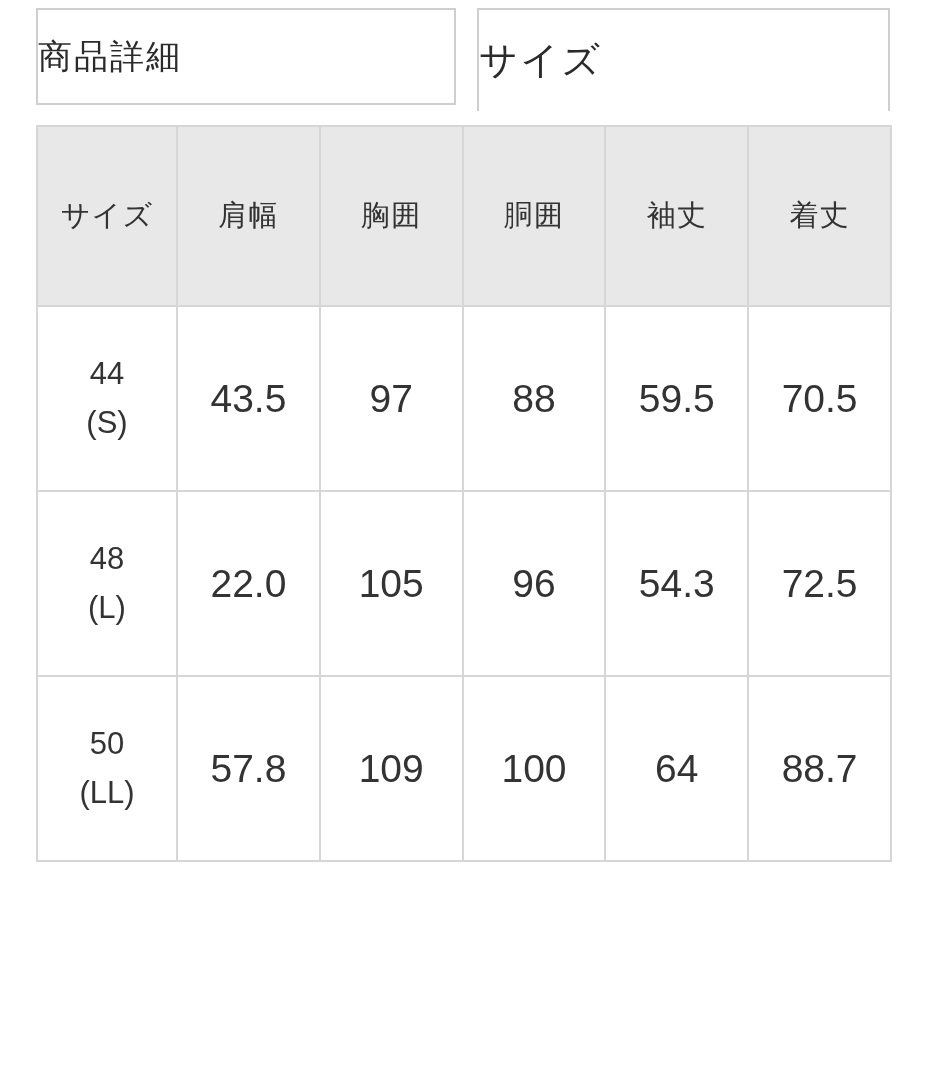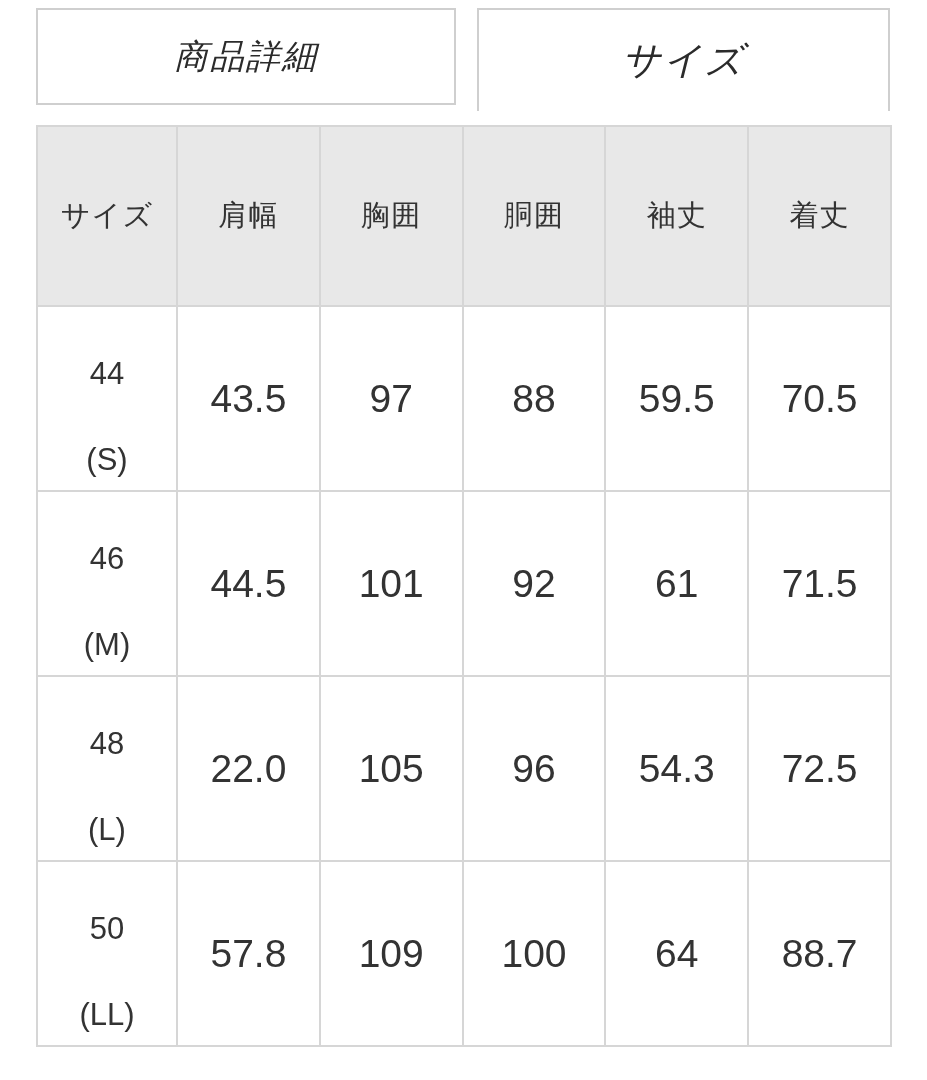--- a/index.html
+++ b/index.html
@@ -31,24 +31,23 @@
     width: 927px;
     height: 112px;
   }
 
   .tab {
     position: absolute;
     box-sizing: border-box;
     background: #ffffff;
     display: flex;
     align-items: center;
-    justify-content: center;
+    justify-content: flex-start;
     color: #2b2b2b;
     letter-spacing: 0.06em;
-    font-style: italic;
   }
 
   .tab-inactive {
     left: 36px;
     top: 8px;
     width: 420px;
     height: 97px;
     border: 2px solid #cfcfcf;
     font-size: 34px;
   }
@@ -99,21 +98,20 @@
   }
 
   .size-table tbody td.size-cell {
     font-size: 31px;
     line-height: 1.55;
   }
 
   .size-cell .sz-num,
   .size-cell .sz-alpha {
     display: block;
-    margin-top: 37px;
   }
 </style>
 </head>
 <body>
 
 <div class="page">
 
   <div class="tab-strip">
     <div class="tab tab-inactive">
       <span>商品詳細</span>
@@ -149,31 +147,20 @@
           <span class="sz-num">44</span>
           <span class="sz-alpha">(S)</span>
         </td>
         <td>43.5</td>
         <td>97</td>
         <td>88</td>
         <td>59.5</td>
         <td>70.5</td>
       </tr>
 
-      <tr>
-        <td class="size-cell">
-          <span class="sz-num">46</span>
-          <span class="sz-alpha">(M)</span>
-        </td>
-        <td>44.5</td>
-        <td>101</td>
-        <td>92</td>
-        <td>61</td>
-        <td>71.5</td>
-      </tr>
 
       <tr>
         <td class="size-cell">
           <span class="sz-num">48</span>
           <span class="sz-alpha">(L)</span>
         </td>
         <td>22.0</td>
         <td>105</td>
         <td>96</td>
         <td>54.3</td>

